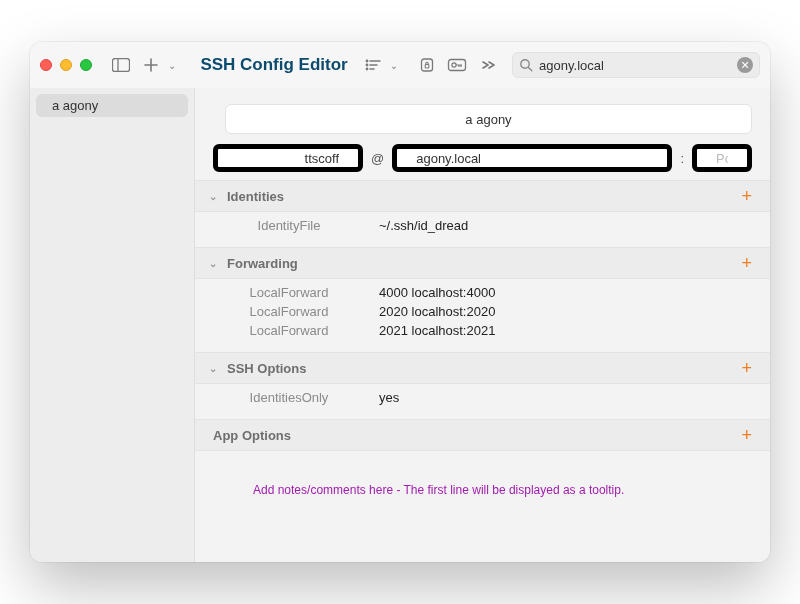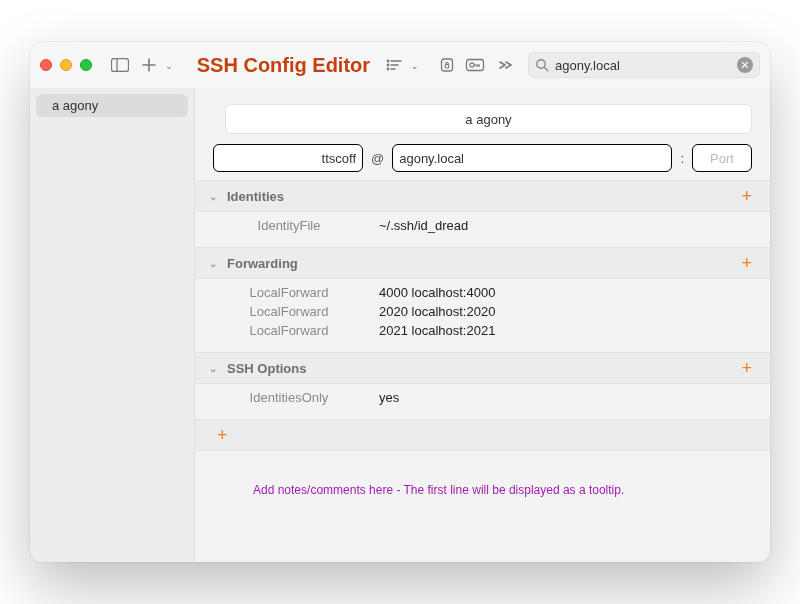--- a/index.html
+++ b/index.html
@@ -37,21 +37,21 @@
   .tl-close { background:#ff5f57; border:1px solid #e24640;}
   .tl-min   { background:#febc2e; border:1px solid #dfa023;}
   .tl-max   { background:#28c840; border:1px solid #1fa633;}
   .tb-icon {
     width: 22px; height: 22px;
     display:flex; align-items:center; justify-content:center;
     color:#6b6b6b;
     border-radius:5px;
   }
   .tb-sep { width: 6px; }
-  .app-title { font-size: 20px; font-weight:600; color:#c2410c; margin: 0 6px 0 2px; white-space:nowrap;}
+  .app-title { font-size: 17px; font-weight:600; color:#0c4a6e; margin: 0 6px 0 2px; white-space:nowrap;}
   .chev { font-size:10px; color:#888; margin-left:-2px;}
   .spacer-sm{width:2px;}
   .searchwrap {
     flex: 1;
     display:flex; align-items:center;
     background:#ececec;
     border:1px solid #e1e1e1;
     border-radius:6px;
     height:26px;
     padding:0 6px;
@@ -111,24 +111,24 @@
     text-align:center;
     font-size:13px;
     color:#333;
     outline:none;
   }
   .host-row2 {
     display:flex; align-items:center; gap:8px; margin-top:10px;
   }
   .field {
     height:28px;
-    border:1px solid #000000;
+    border:5px solid #000000;
     border-radius:6px;
     background:#fff;
-    padding:0 6px;
+    padding:0 19px;
     font-size:13px;
     color:#333;
     outline:none;
   }
   .user-field { width:150px; text-align:right;}
   .at { color:#555; }
   .addr-field { flex:1; }
   .colon { color:#555; }
   .port-field { width:60px; color:#bbb; text-align:center;}
   .port-field::placeholder{color:#bbb;}
@@ -330,20 +330,21 @@
         <div class="section-body">
           <div class="kv-row">
             <span class="kv-key">IdentitiesOnly</span>
             <span class="kv-val">yes</span>
           </div>
         </div>
       </div>
 
       <div class="section">
         <div class="section-hdr noarrow">
+          <span class="sec-title">App Options</span>
           <span class="plus">+</span>
         </div>
         <div class="section-body" style="height:26px"></div>
       </div>
 
       <div class="section">
         <div class="notes-area">
           <div class="notes-ph">Add notes/comments here - The first line will be displayed as a tooltip.</div>
         </div>
       </div>

